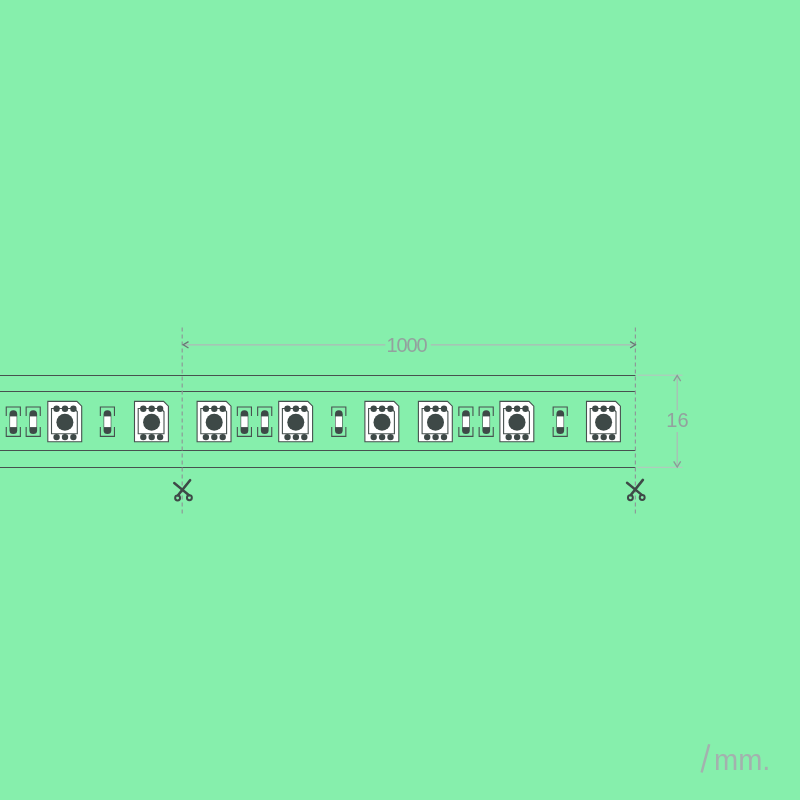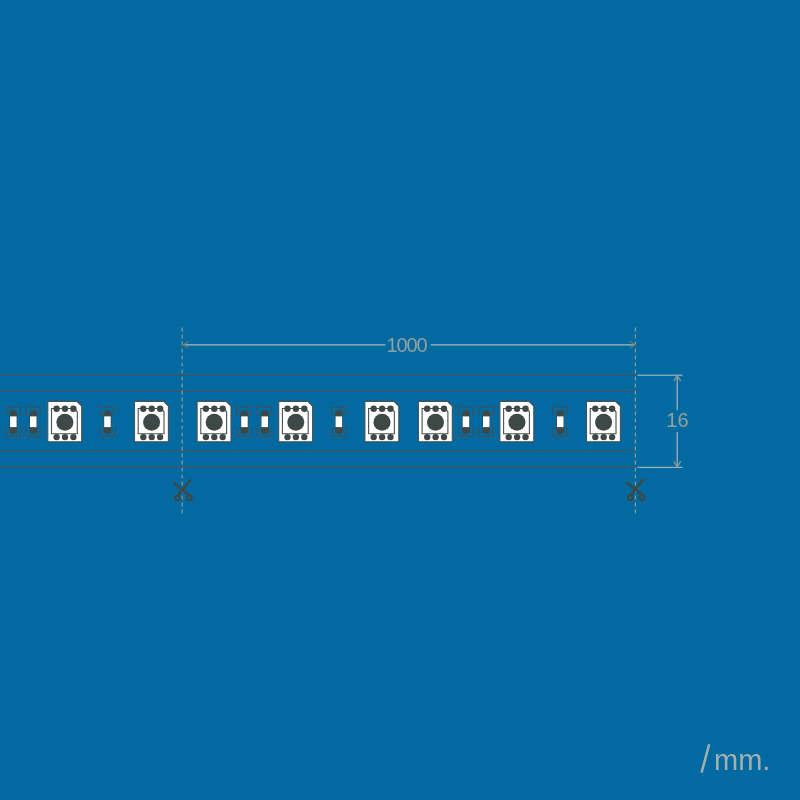--- a/index.html
+++ b/index.html
@@ -1,17 +1,17 @@
 <!DOCTYPE html>
 <html><head>
 <meta charset="utf-8">
 <title>LED Strip Dimensions</title>
 <style>
   html,body{margin:0;padding:0;background:#ffffff;}
-  .page{position:relative;width:800px;height:800px;background:#0369a1;overflow:hidden;
+  .page{position:relative;width:800px;height:800px;background:#86efac;overflow:hidden;
         font-family:"Liberation Sans", sans-serif;}
   svg{display:block;}
   text{font-family:"Liberation Sans", sans-serif;}
 </style>
 </head>
 <body>
 <div class="page">
 <svg width="800" height="800" viewBox="0 0 800 800">
 <defs>
   <g id="led">

